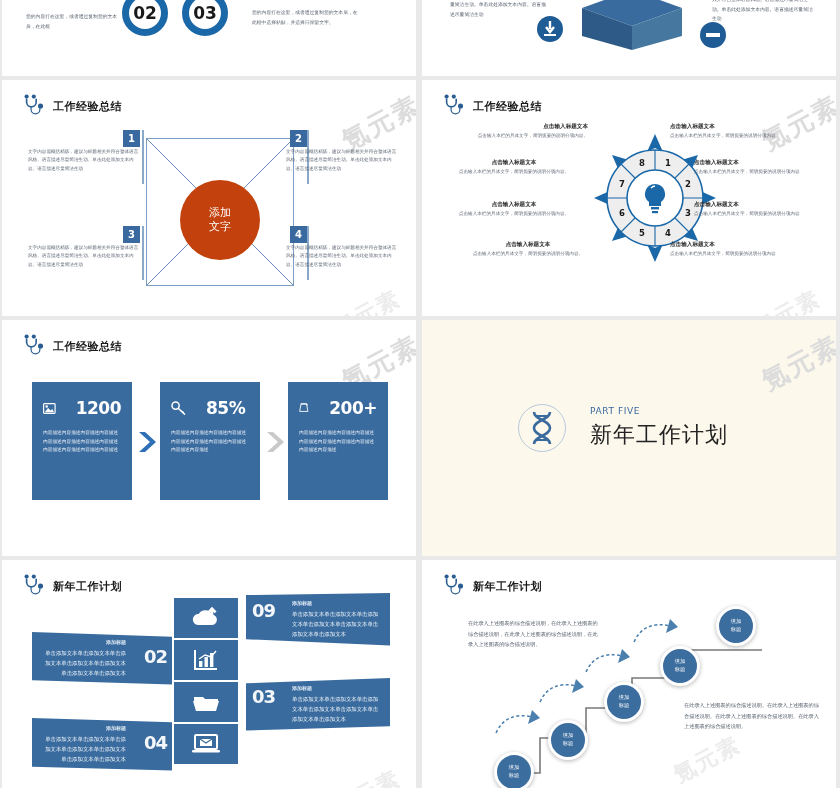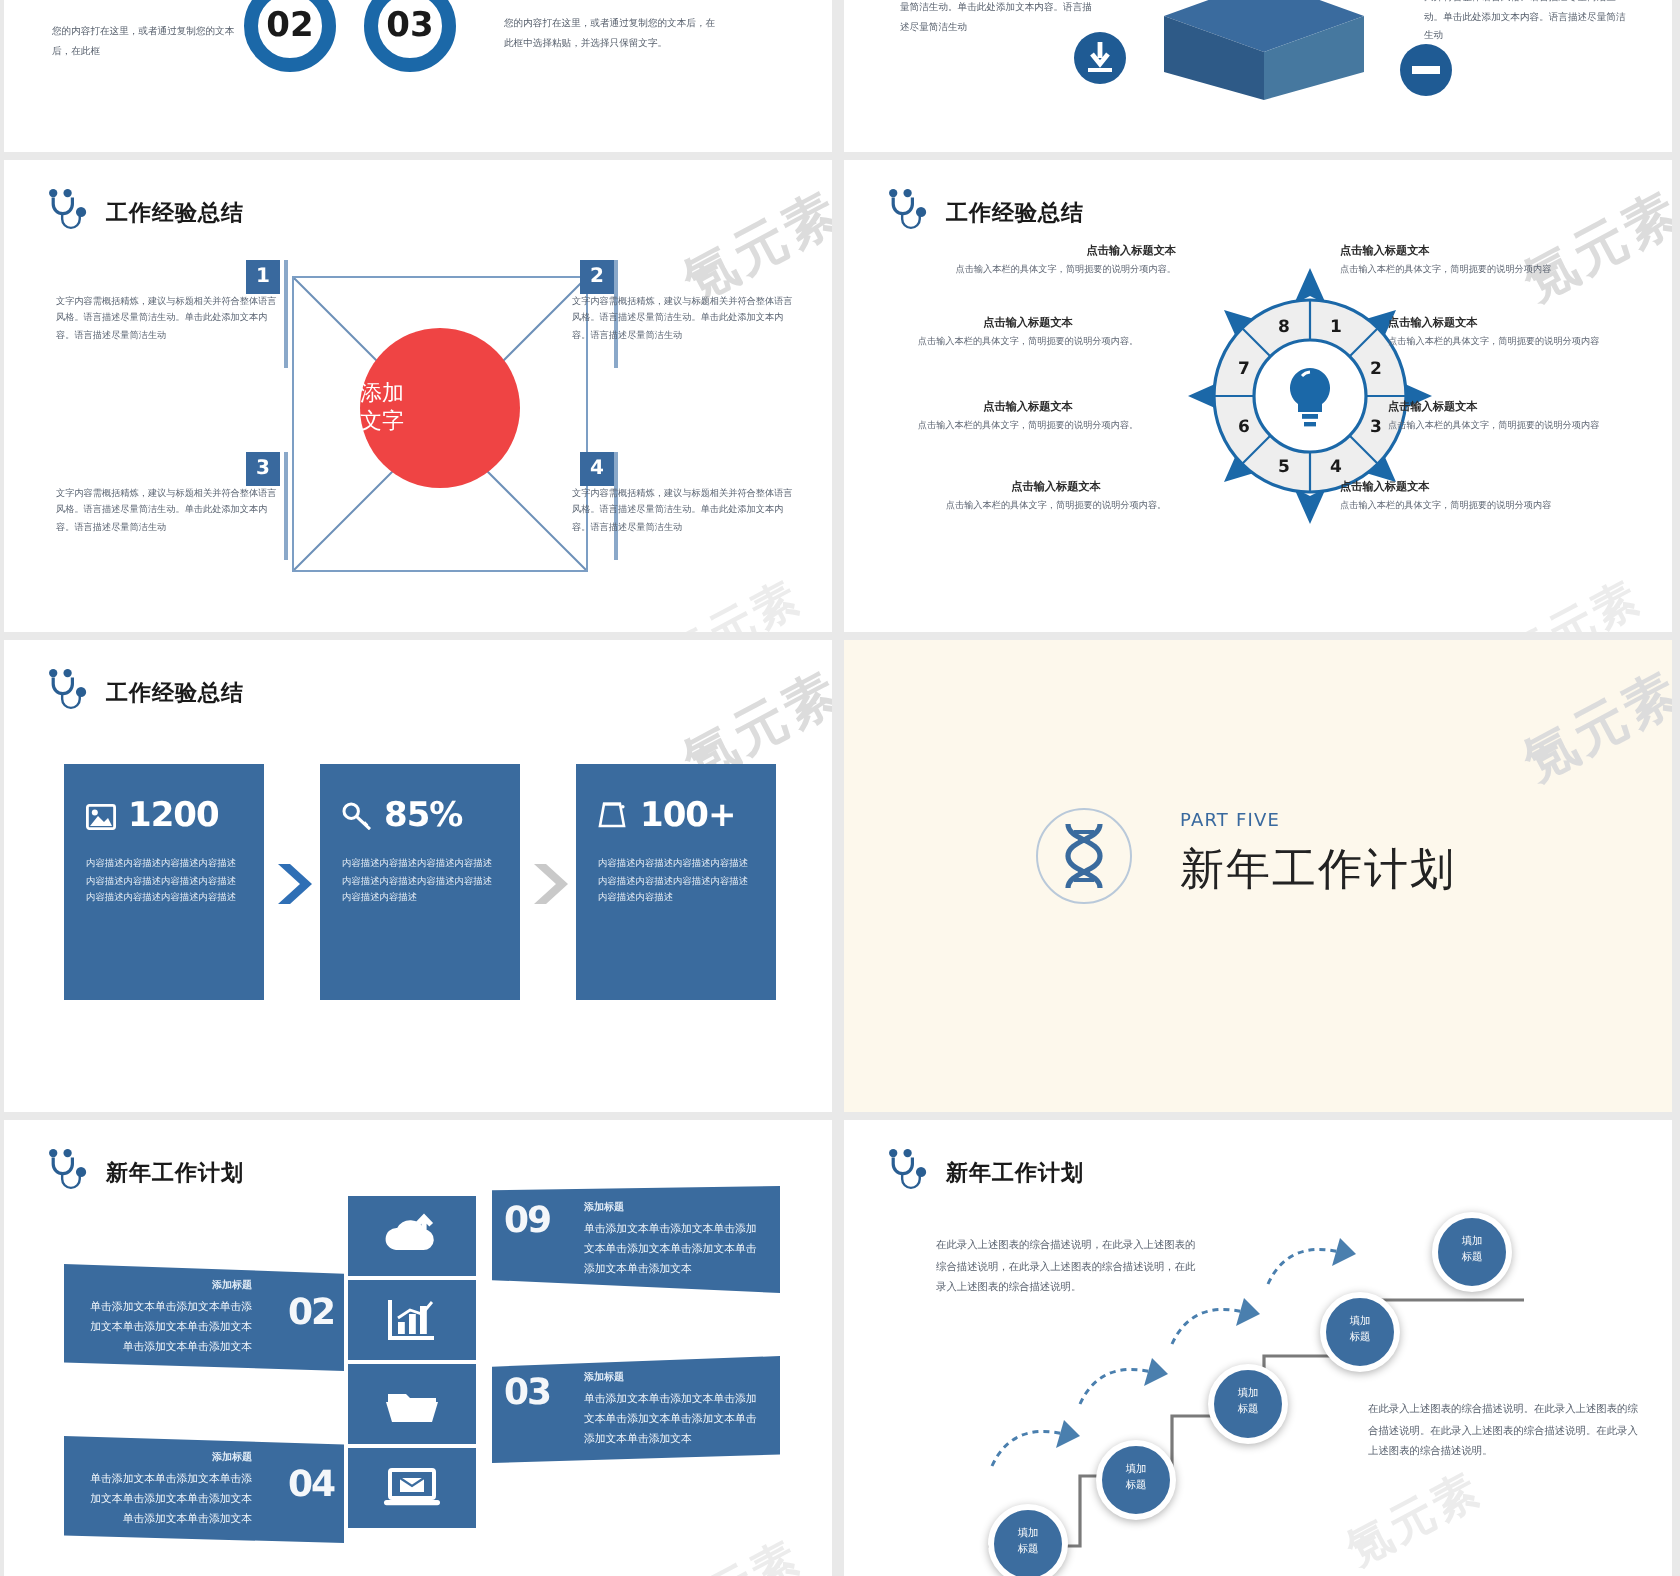--- a/index.html
+++ b/index.html
@@ -37,23 +37,23 @@
     font-size:26px; color:#dcdcdc; font-weight:bold;
     transform: rotate(-28deg); transform-origin: 100% 0;
     letter-spacing:2px; pointer-events:none; user-select:none;
     font-family:"DejaVu Sans","Liberation Sans",sans-serif;
     white-space:nowrap;
   }
   .wm2 { right:10px; top:auto; bottom:6px; font-size:22px; color:#ececec; transform:rotate(-28deg); transform-origin:100% 100%; }
   .s1-box { position:absolute; left:144px; top:58px; width:148px; height:148px;
             border:1px solid #7c9ec4; }
   .s1-box svg { position:absolute; inset:0; }
-  .s1-circle { position:absolute; left:178px; top:84px; width:80px; height:80px;
-               border-radius:50%; background:#ef4444; color:#fff;
-               display:flex; flex-direction:column; justify-content:center;
+  .s1-circle { position:absolute; left:178px; top:100px; width:80px; height:80px;
+               border-radius:50%; background:#c2410c; color:#fff;
+               display:flex; flex-direction:column; align-items:center; justify-content:center;
                font-size:11px; line-height:1.25; font-weight:normal;
                font-family:"DejaVu Sans","Liberation Sans",sans-serif; }
   .s1-num { position:absolute; width:17px; height:17px; background:#39699e; color:#fff;
             font-size:10px; font-weight:bold; display:flex; align-items:center; justify-content:center;
             font-family:"DejaVu Sans","Liberation Sans",sans-serif; }
   .s1-txt { position:absolute; width:112px; font-size:4.6px; line-height:1.85; color:#5a6472;
             font-family:"DejaVu Sans","Liberation Sans",sans-serif; }
   .s1-rule { position:absolute; width:2px; background:#8aa8c9; }
 
   
@@ -62,21 +62,21 @@
   .s2-t { font-size:5.6px; font-weight:bold; color:#2b2b2b; line-height:1.5;
           font-family:"DejaVu Sans","Liberation Sans",sans-serif; }
   .s2-b { font-size:4.6px; color:#5e6673; line-height:1.7; margin-top:2px;
           font-family:"DejaVu Sans","Liberation Sans",sans-serif; }
   .s2-left { text-align:center; }
   .s2-right { text-align:center; }
 
   
   .s3-card { position:absolute; top:62px; width:100px; height:118px; background:#3a6b9e;
              color:#fff; padding:16px 11px 0 11px; }
-  .s3-top { display:flex; align-items:center; gap:6px; }
+  .s3-top { display:flex; align-items:center; gap:20px; }
   .s3-num { font-size:17px; font-weight:bold; letter-spacing:-.5px;
             font-family:"DejaVu Sans","Liberation Sans",sans-serif; }
   .s3-body { margin-top:11px; font-size:4.7px; line-height:1.85; color:#e7eef6;
              font-family:"DejaVu Sans","Liberation Sans",sans-serif; }
   .s3-arrow { position:absolute; top:112px; width:18px; height:20px; }
 
   
   .s4 { background:#fdf8ec !important; }
   .s4-inner { position:absolute; left:96px; top:84px; display:flex; align-items:center; gap:24px; }
   .s4-circ { width:48px; height:48px; border-radius:50%; border:1px solid #b9c9da;
@@ -322,21 +322,21 @@
       <polygon points="1,0 12,10 1,20 7,20 18,10 7,0" fill="#c9c9c9"></polygon>
     </svg>
 
     <div class="s3-card" style="left:286px;">
       <div class="s3-top">
         <svg width="15" height="14" viewBox="0 0 15 14">
           <polygon points="3,1 11,1 13,12 1,12" stroke="#fff" stroke-width="1.3" fill="none"></polygon>
           <line x1="2.5" y1="1" x2="11.5" y2="1" stroke="#fff" stroke-width="1.6"></line>
           <circle cx="12.4" cy="2.4" r="0.9" fill="#fff"></circle>
         </svg>
-        <span class="s3-num">100+</span>
+        <span class="s3-num">200+</span>
       </div>
       <div class="s3-body">内容描述内容描述内容描述内容描述内容描述内容描述内容描述内容描述内容描述内容描述</div>
     </div>
   </div>
 
   <div class="slide r2 cR s4">
     <div class="wm">氪元素</div>
     <div class="s4-inner">
       <div class="s4-circ">
         <svg width="30" height="34" viewBox="0 0 30 34">

